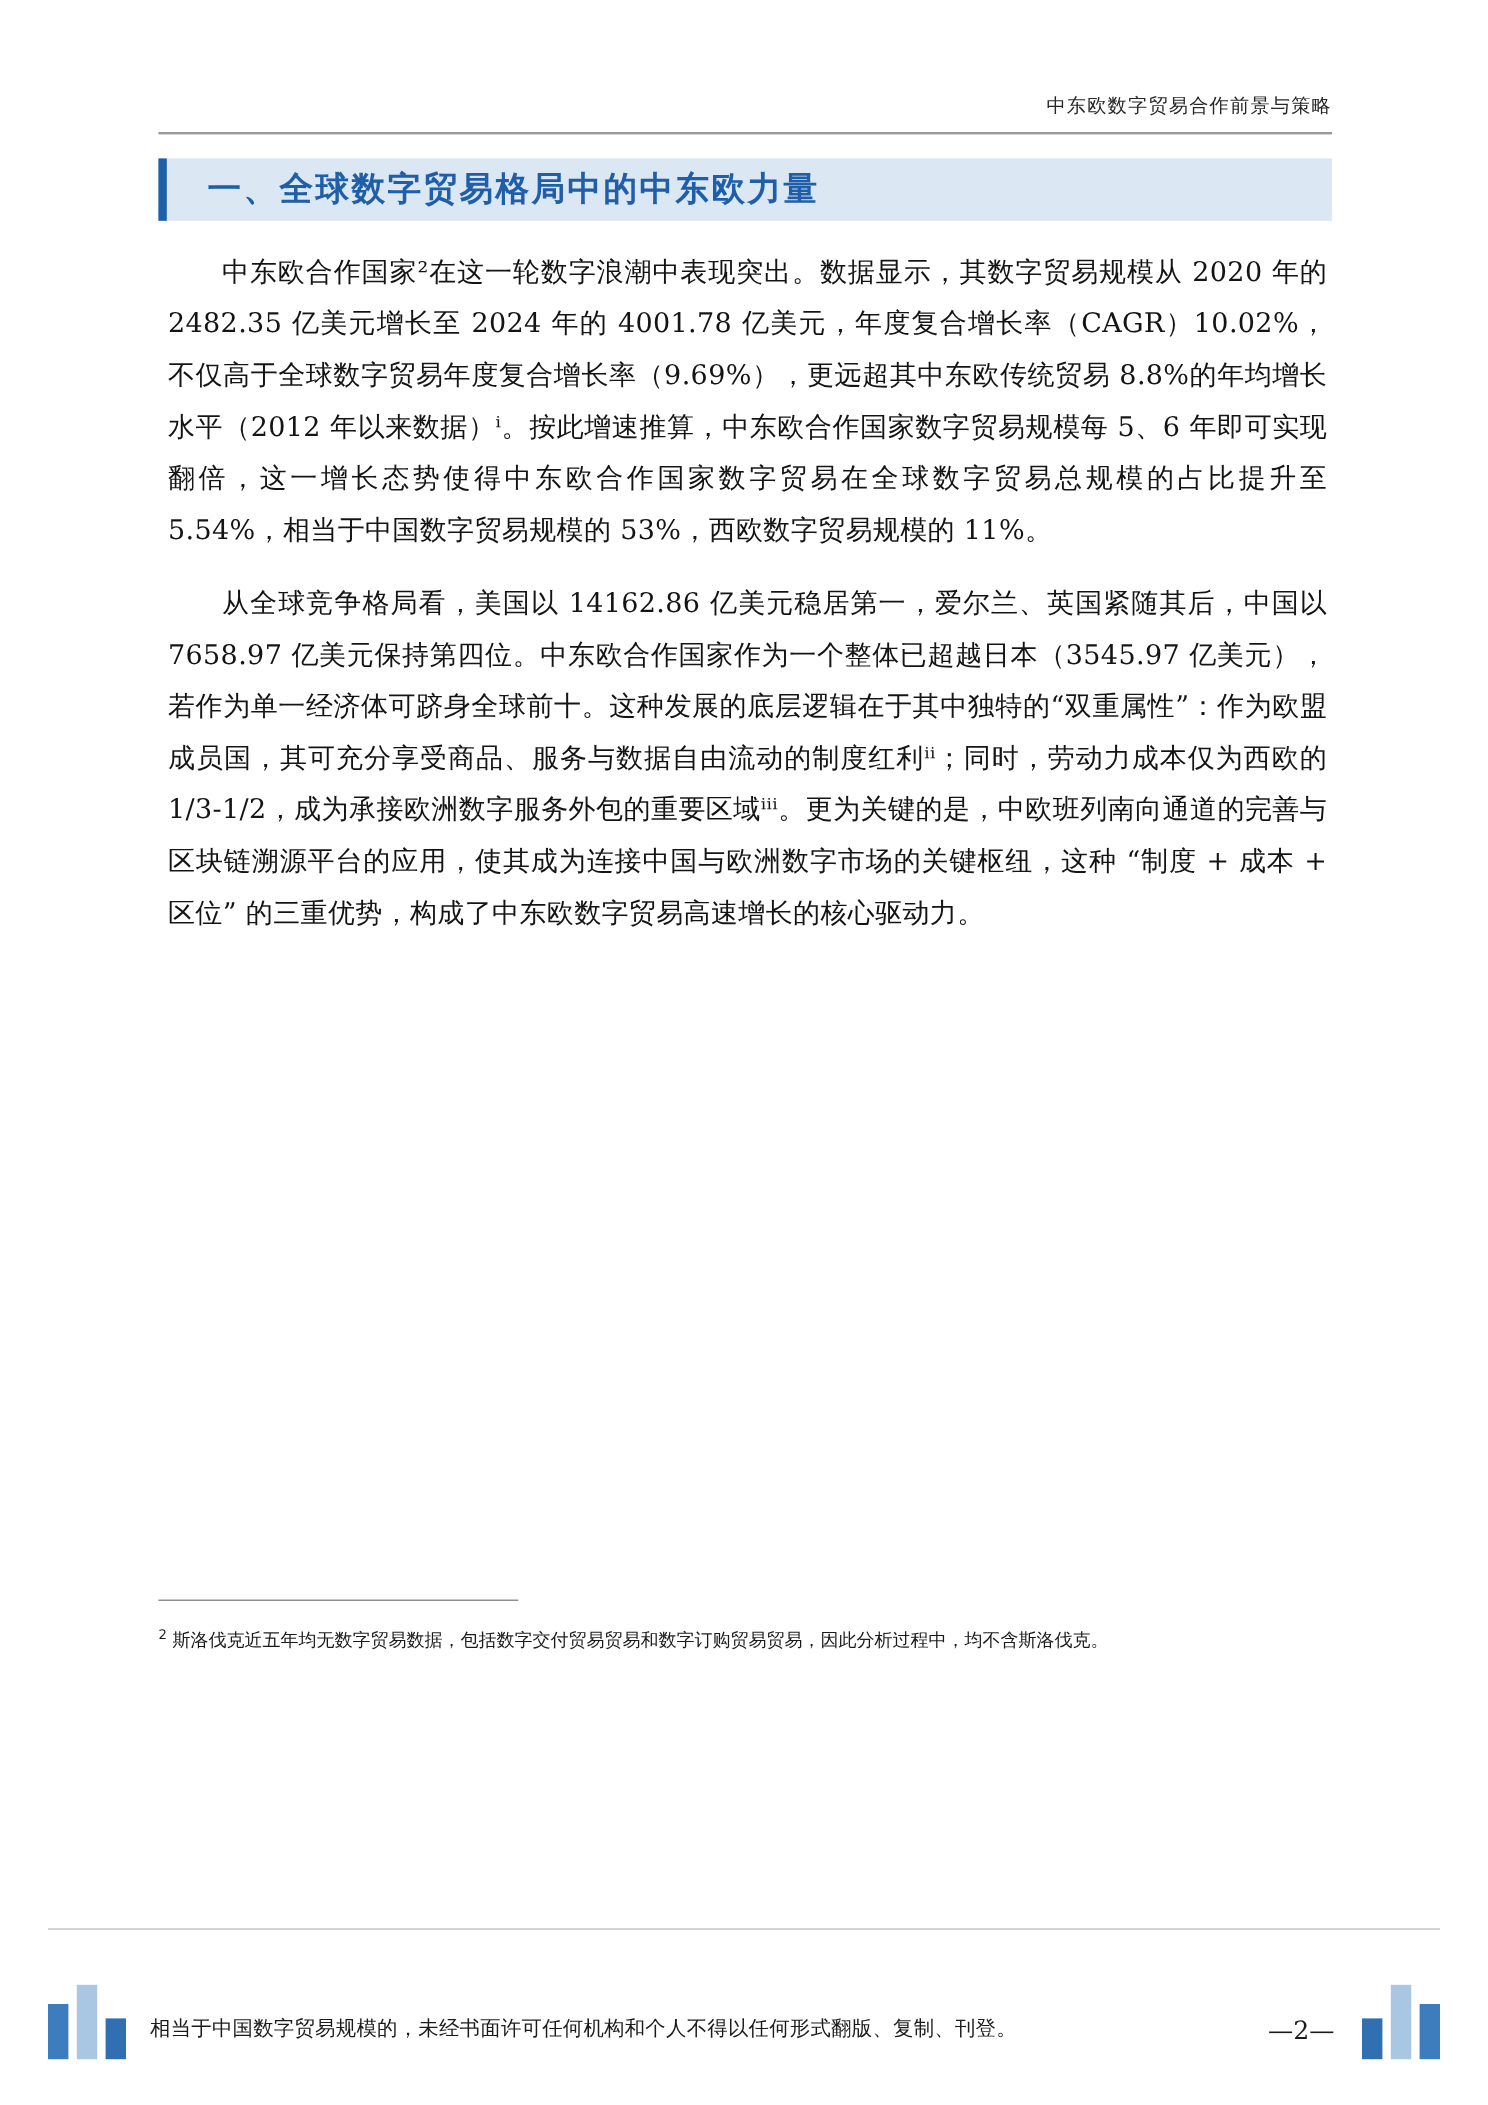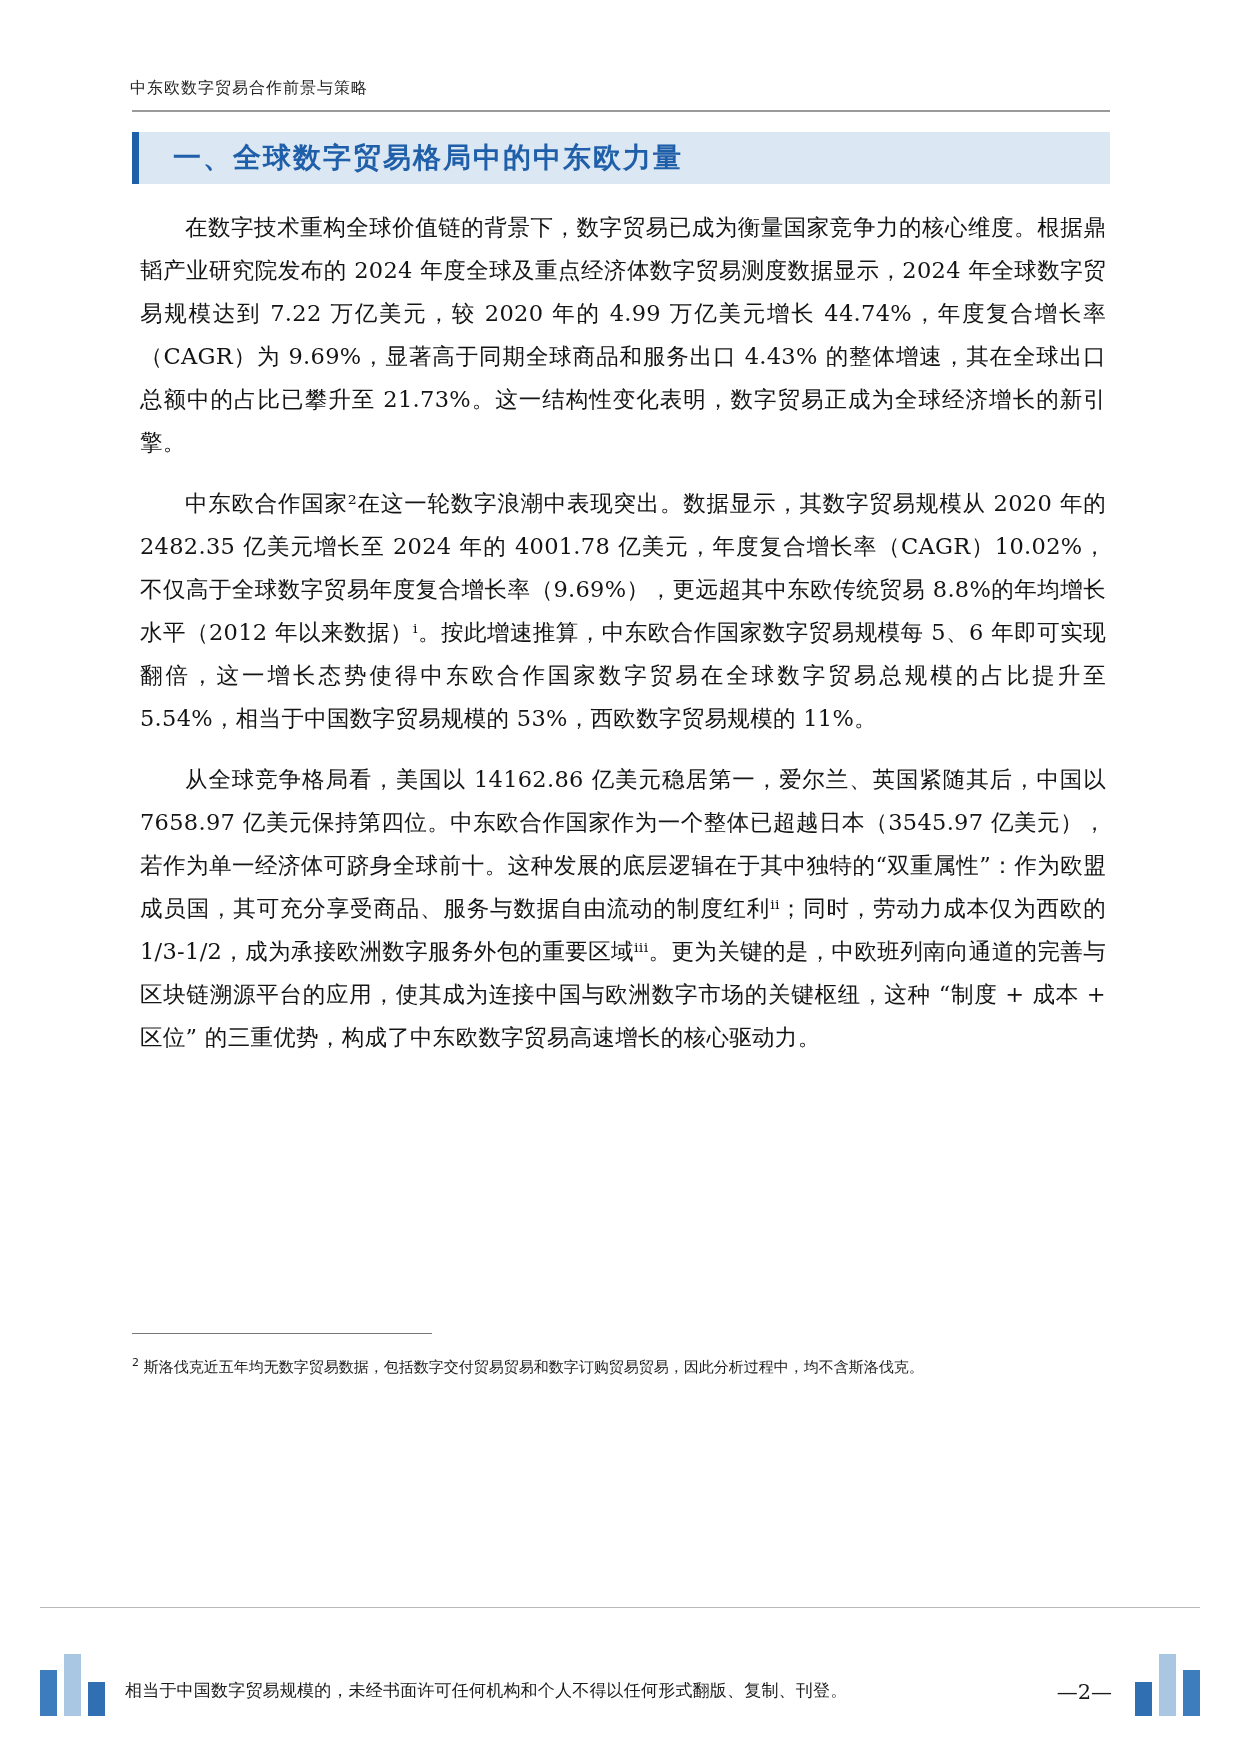--- a/index.html
+++ b/index.html
@@ -21,21 +21,21 @@
     width: 1240px;
     height: 1754px;
     background: #ffffff;
   }
   
   .header {
     position: absolute;
     top: 78px;
     left: 130px;
     width: 980px;
-    text-align: left;
+    text-align: right;
   }
   .header-title {
     font-family: "DejaVu Serif", serif;
     font-size: 16px;
     letter-spacing: 1px;
     color: #262626;
   }
   .header-rule {
     position: absolute;
     top: 110px;
@@ -174,21 +174,20 @@
     <span class="header-title">中东欧数字贸易合作前景与策略</span>
   </div>
   <div class="header-rule"></div>
 
   <div class="section-bar">
     <div class="accent"></div>
     <div class="section-title">一、全球数字贸易格局中的中东欧力量</div>
   </div>
 
   <div class="body-wrap">
-    <p class="para">在数字技术重构全球价值链的背景下，数字贸易已成为衡量国家竞争力的核心维度。根据鼎韬产业研究院发布的 2024 年度全球及重点经济体数字贸易测度数据显示，2024 年全球数字贸易规模达到 7.22 万亿美元，较 2020 年的 4.99 万亿美元增长 44.74%，年度复合增长率（CAGR）为 9.69%，显著高于同期全球商品和服务出口 4.43% 的整体增速，其在全球出口总额中的占比已攀升至 21.73%。这一结构性变化表明，数字贸易正成为全球经济增长的新引擎。</p>
     <p class="para">中东欧合作国家²在这一轮数字浪潮中表现突出。数据显示，其数字贸易规模从 2020 年的 2482.35 亿美元增长至 2024 年的 4001.78 亿美元，年度复合增长率（CAGR）10.02%，不仅高于全球数字贸易年度复合增长率（9.69%），更远超其中东欧传统贸易 8.8%的年均增长水平（2012 年以来数据）ⁱ。按此增速推算，中东欧合作国家数字贸易规模每 5、6 年即可实现翻倍，这一增长态势使得中东欧合作国家数字贸易在全球数字贸易总规模的占比提升至 5.54%，相当于中国数字贸易规模的 53%，西欧数字贸易规模的 11%。</p>
     <p class="para">从全球竞争格局看，美国以 14162.86 亿美元稳居第一，爱尔兰、英国紧随其后，中国以 7658.97 亿美元保持第四位。中东欧合作国家作为一个整体已超越日本（3545.97 亿美元），若作为单一经济体可跻身全球前十。这种发展的底层逻辑在于其中独特的“双重属性”：作为欧盟成员国，其可充分享受商品、服务与数据自由流动的制度红利ⁱⁱ；同时，劳动力成本仅为西欧的 1/3-1/2，成为承接欧洲数字服务外包的重要区域ⁱⁱⁱ。更为关键的是，中欧班列南向通道的完善与区块链溯源平台的应用，使其成为连接中国与欧洲数字市场的关键枢纽，这种 “制度 + 成本 + 区位” 的三重优势，构成了中东欧数字贸易高速增长的核心驱动力。</p>
   </div>
 
   <div class="footnote-rule"></div>
   <div class="footnote">
     <sup>2</sup>
     <span>斯洛伐克近五年均无数字贸易数据，包括数字交付贸易贸易和数字订购贸易贸易，因此分析过程中，均不含斯洛伐克。</span>
   </div>
 

